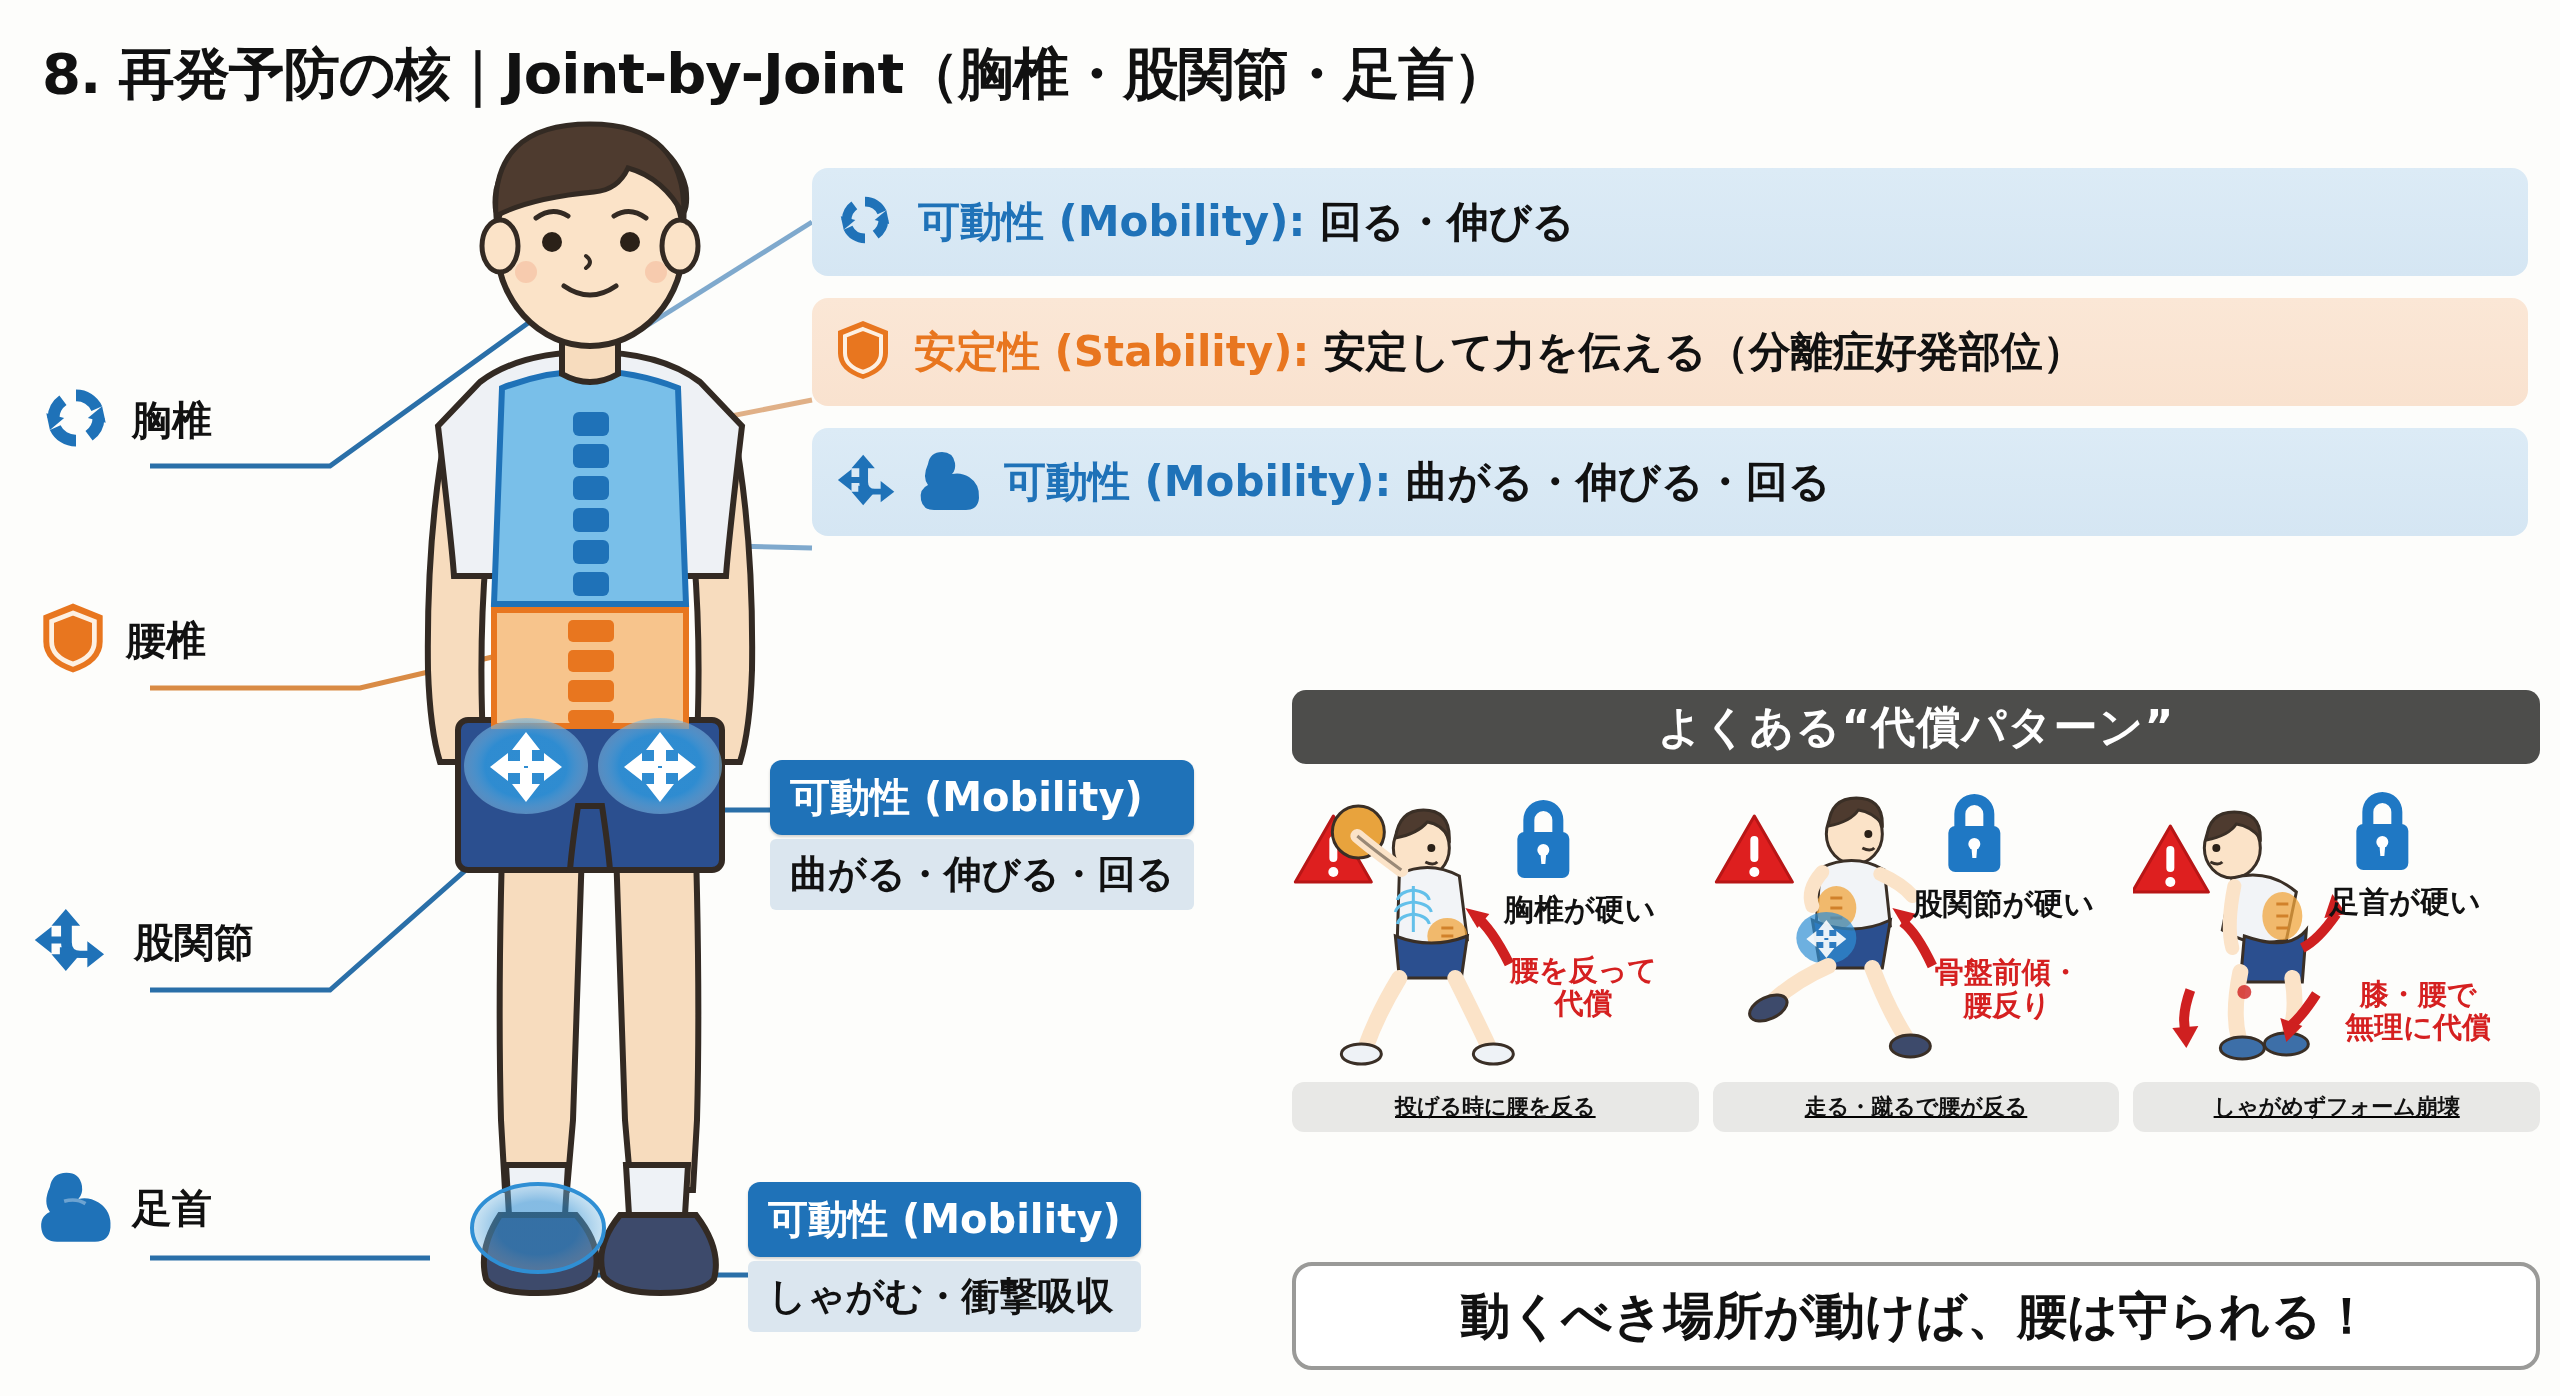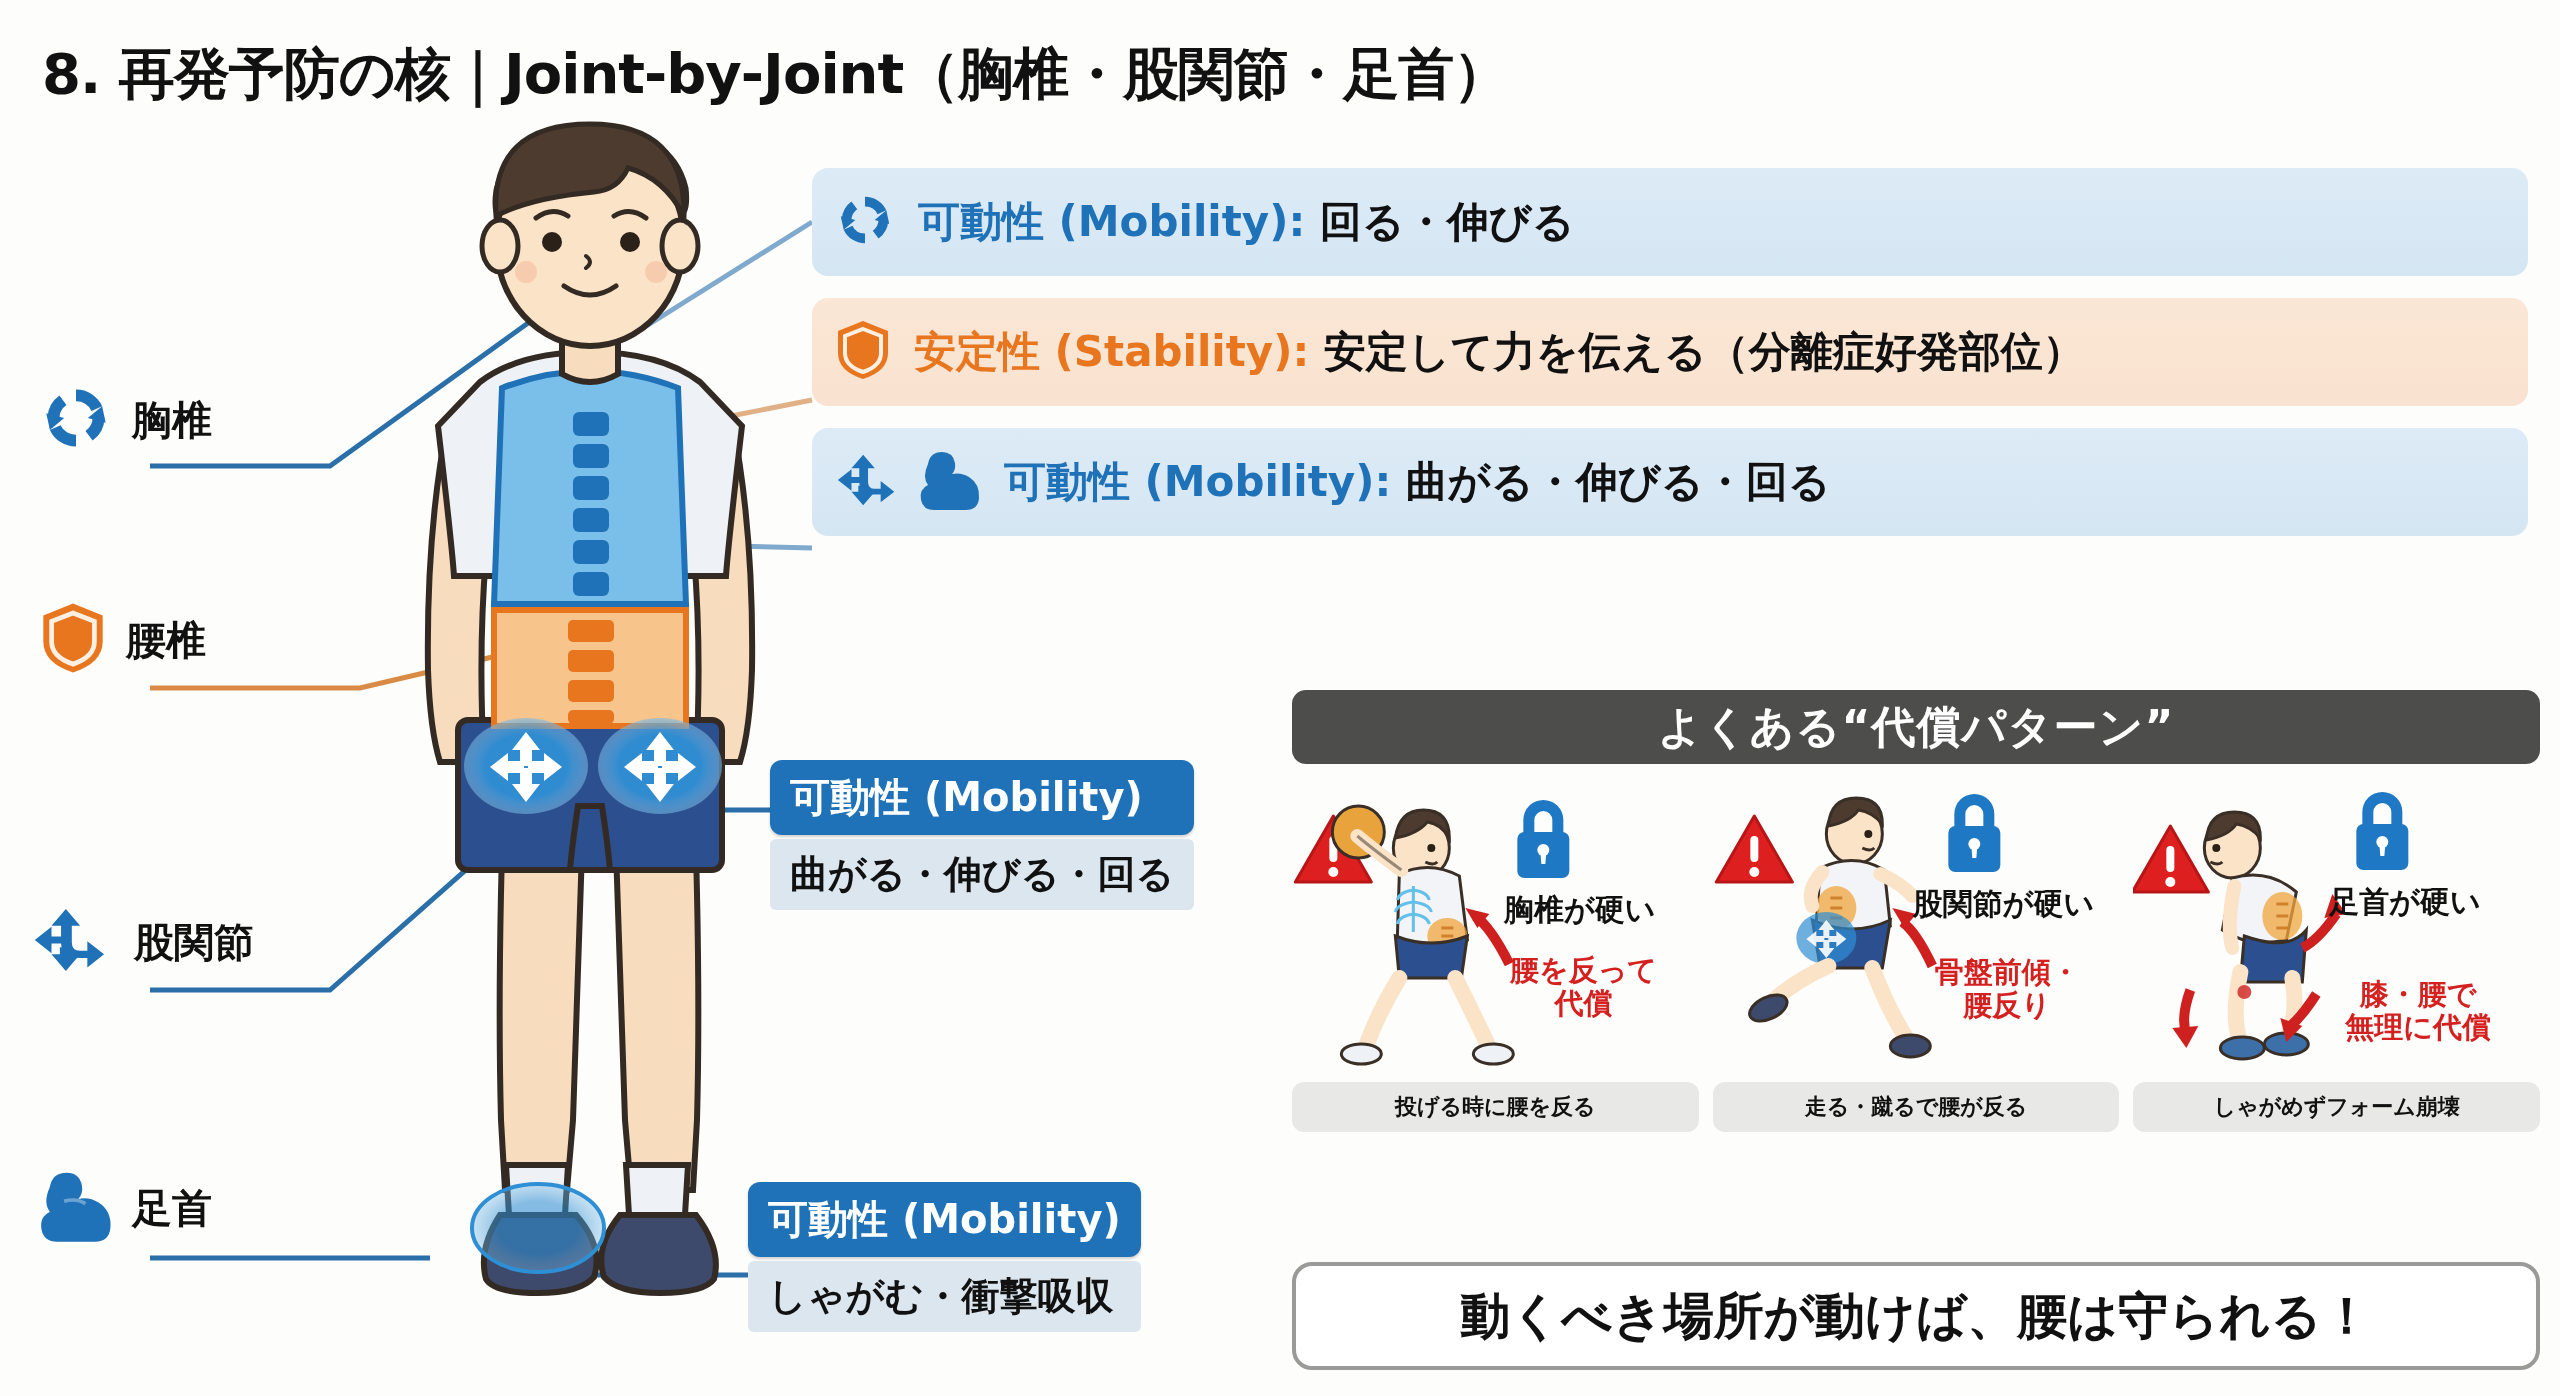--- a/index.html
+++ b/index.html
@@ -59,21 +59,21 @@
   #callout-hip{left:770px;top:760px;}
   #callout-ankle{left:748px;top:1182px;}
 
   
   .comp-panel{position:absolute;left:1292px;top:690px;width:1248px;}
   .comp-head{
     background:#4d4d4b;color:#fff;border-radius:14px;height:74px;
     display:flex;align-items:center;justify-content:center;
     font-size:44px;font-weight:bold;letter-spacing:1px;
   }
-  .comp-cards{display:flex;gap:14px;margin-top:22px;}
+  .comp-cards{display:flex;gap:14px;margin-top:22px;text-decoration:underline;}
   .comp-card{flex:1 1 0;position:relative;}
   .comp-art{position:relative;height:290px;}
   .comp-caption{
     background:#e8e8e6;border-radius:12px;margin-top:6px;
     font-size:22px;font-weight:bold;color:#111;text-align:center;
     padding:10px 4px;white-space:nowrap;
   }
   .lock-label{
     position:absolute;font-size:30px;font-weight:bold;color:#111;white-space:nowrap;
   }

